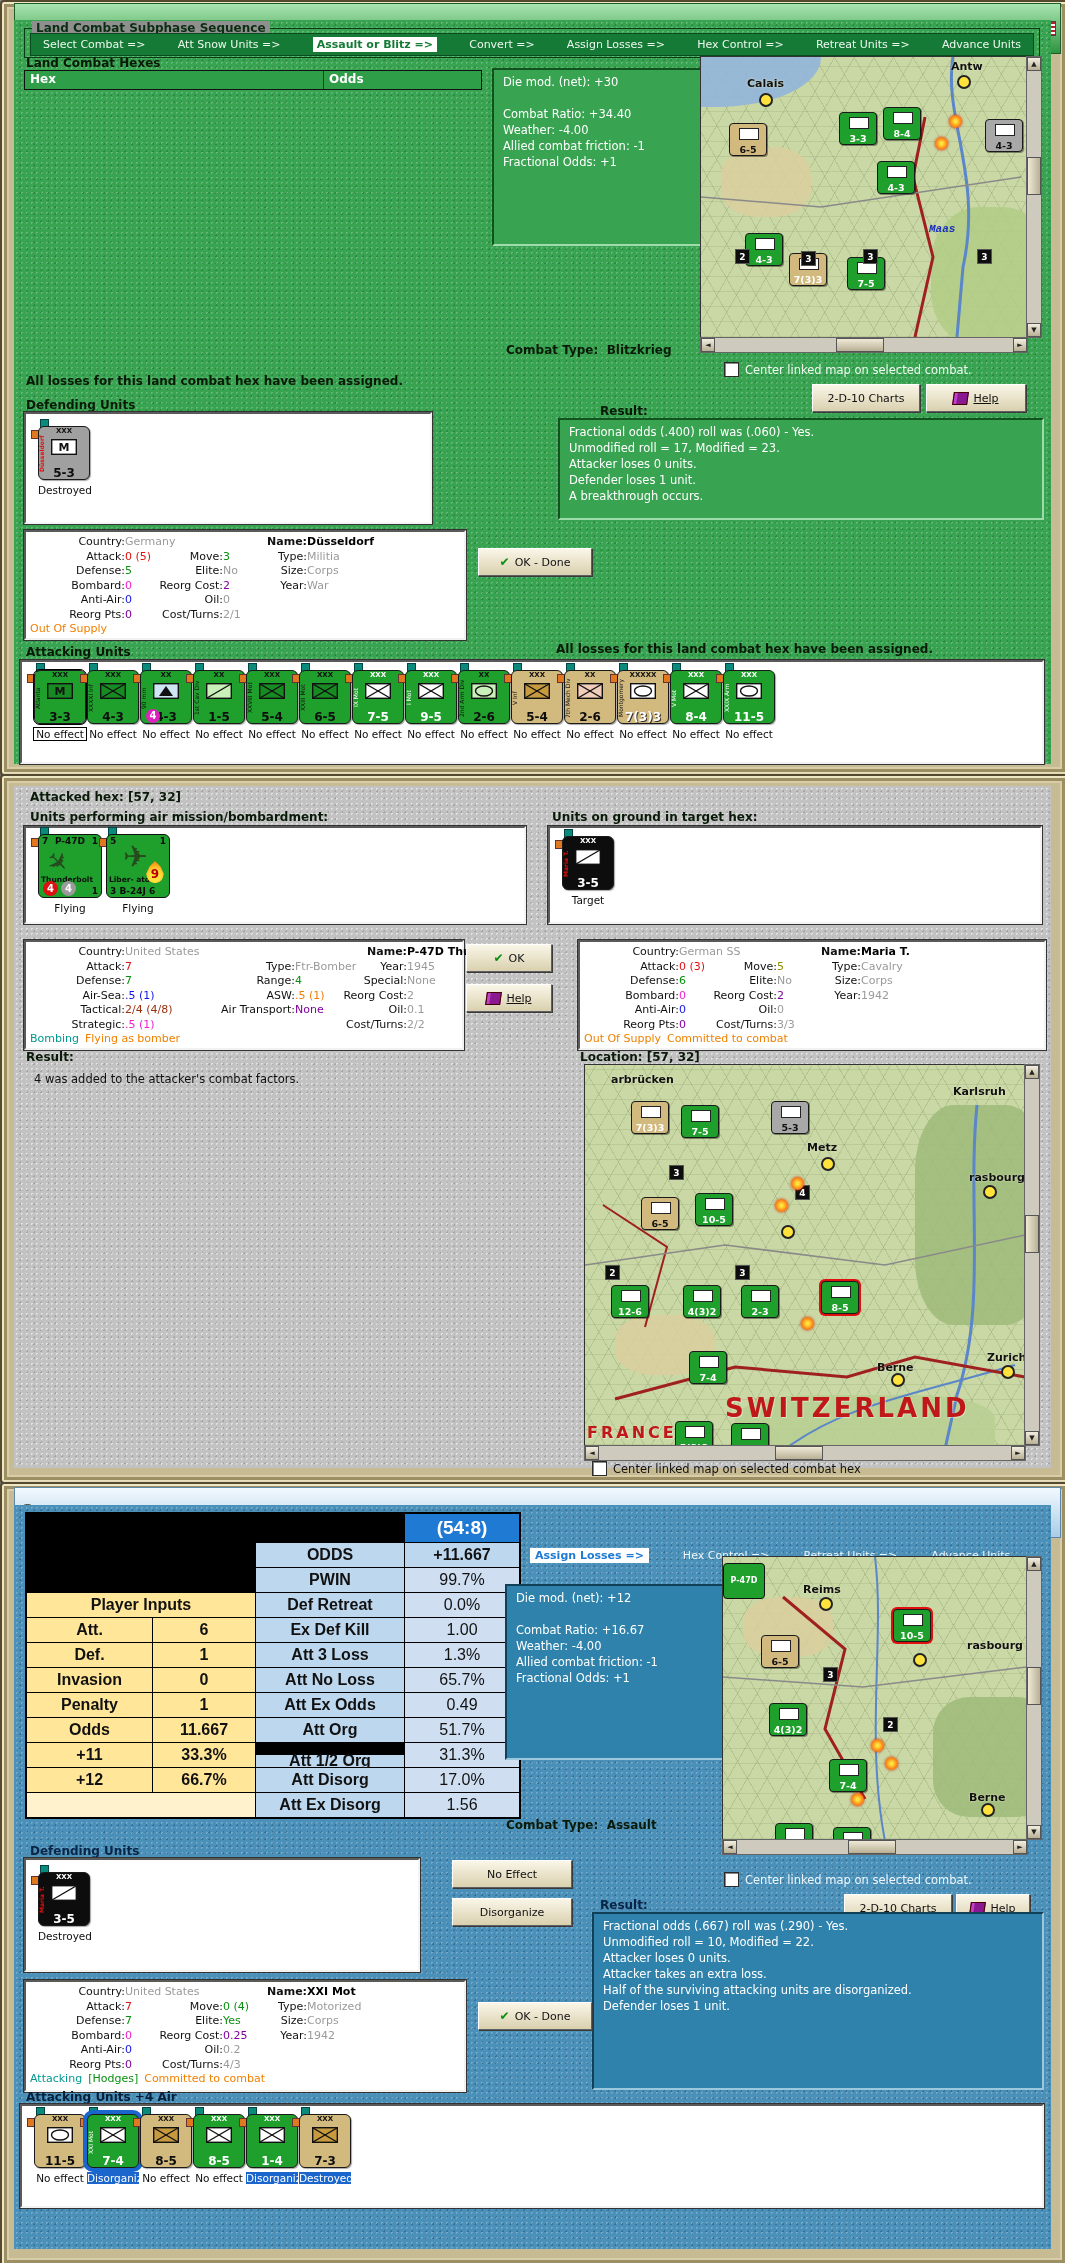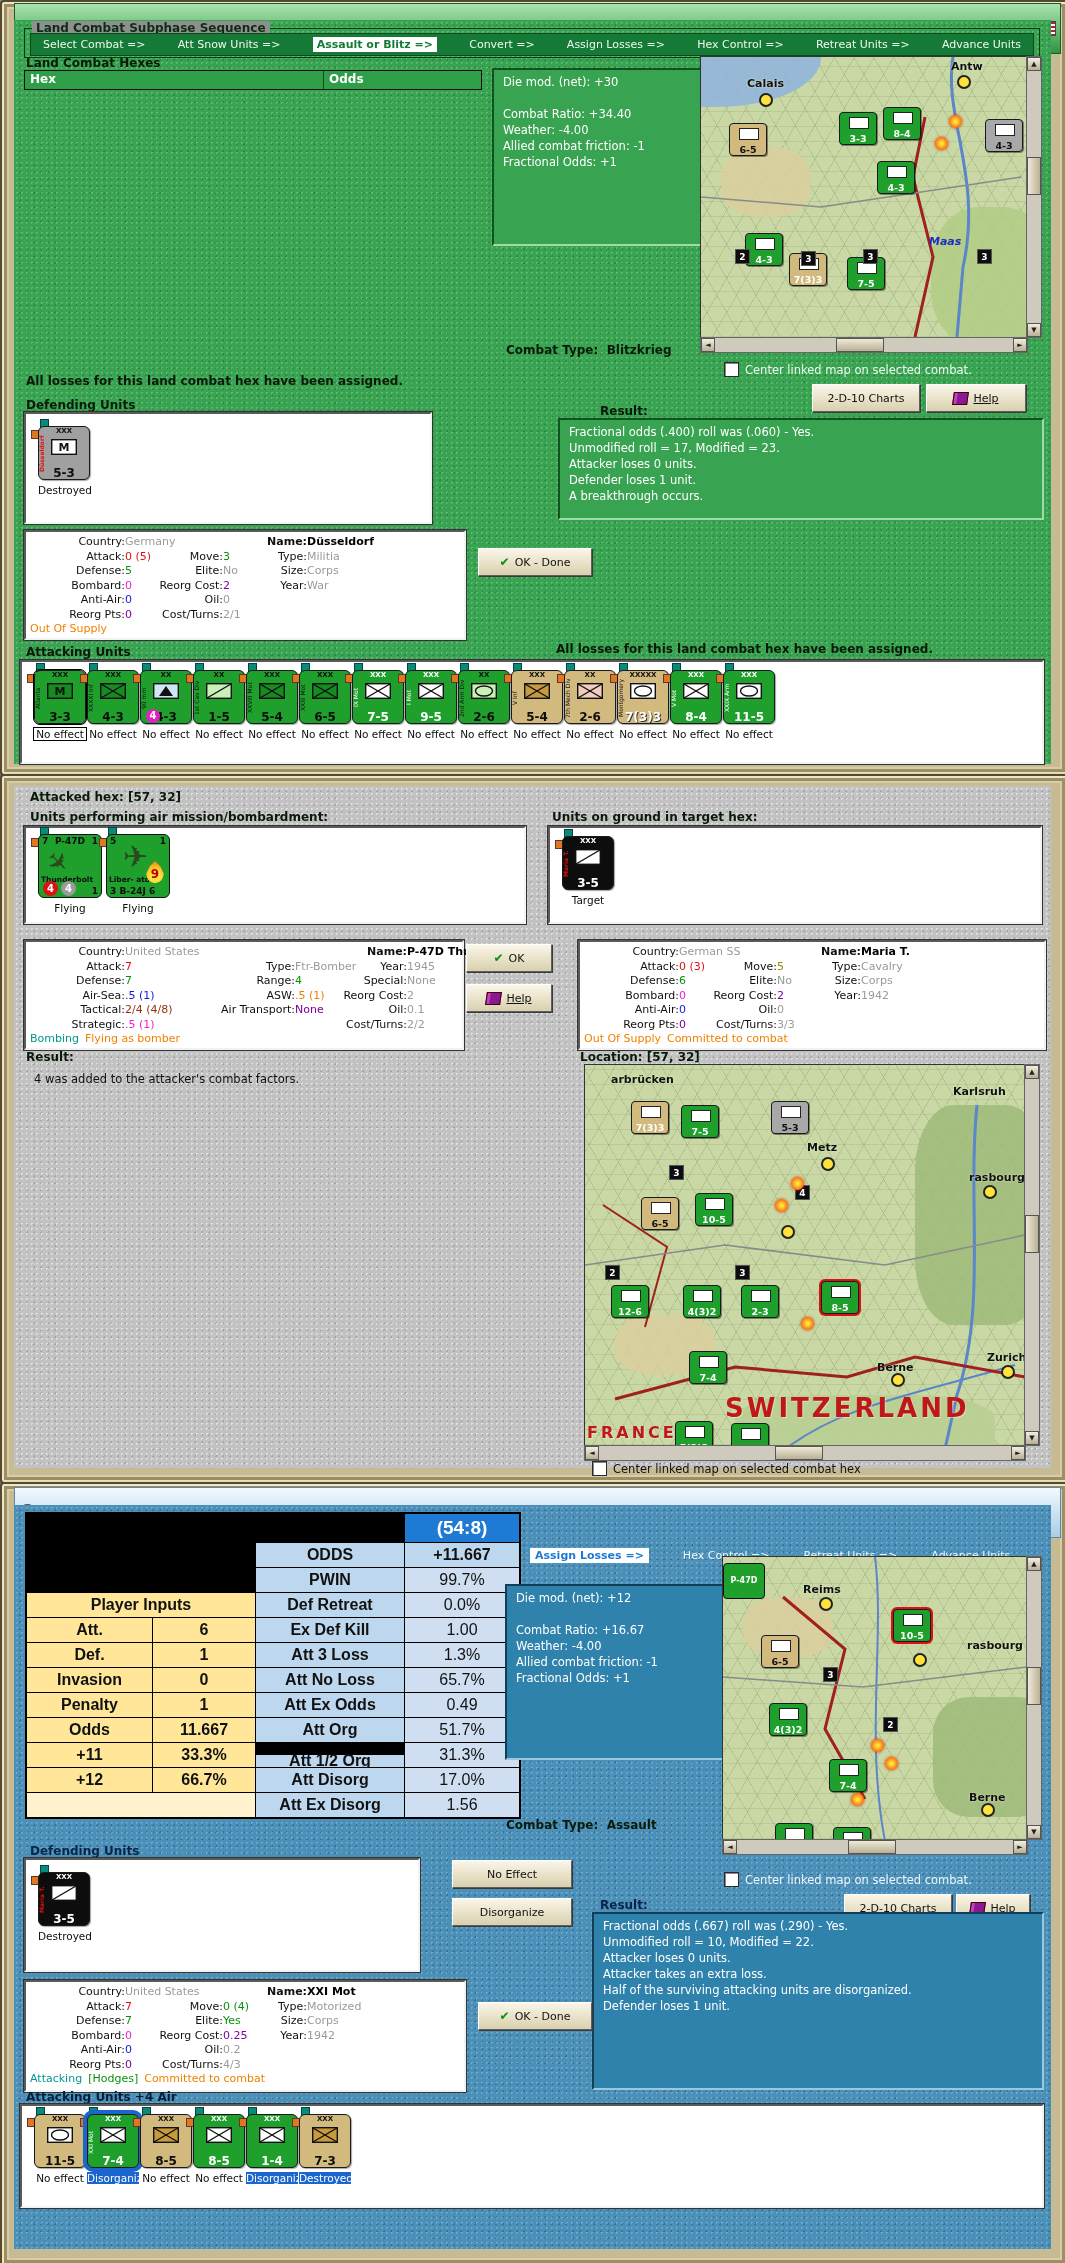--- a/index.html
+++ b/index.html
@@ -214,21 +214,21 @@
       <div class="mk2" style="left: 34px; top: 192px;">2</div>
       <div class="mk2" style="left: 100px; top: 194px;">3</div>
       <div class="mk2" style="left: 162px; top: 192px;">3</div>
       <div class="mk2" style="left: 276px; top: 192px;">3</div>
       <div class="mdot" style="left: 58px; top: 36px;"></div>
       <div class="mdot" style="left: 256px; top: 18px;"></div>
       <div class="mfire" style="left: 248px; top: 58px;"></div>
       <div class="mfire" style="left: 234px; top: 80px;"></div>
       <div class="mcity" style="left: 46px; top: 20px;">Calais</div>
       <div class="mcity" style="left: 250px; top: 3px;">Antw</div>
-      <div class="mwater" style="left: 228px; top: 178px;">Maas</div>
+      <div class="mwater" style="left: 228px; top: 166px; font-family: Liberation Mono, monospace;">Maas</div>
     </div>
   <div class="sb sbv" style="left:1026px;top:56px;width:14px;height:280px;">
     <div class="sba">▲</div>
     <div class="thumbv" style="top:100px;"></div>
     <div class="sba">▼</div>
   </div>
   <div class="sb sbh" style="left:700px;top:337px;width:326px;height:14px;">
     <div class="sba">◄</div>
     <div class="thumbh" style="left:135px;"></div>
     <div class="sba">►</div>

